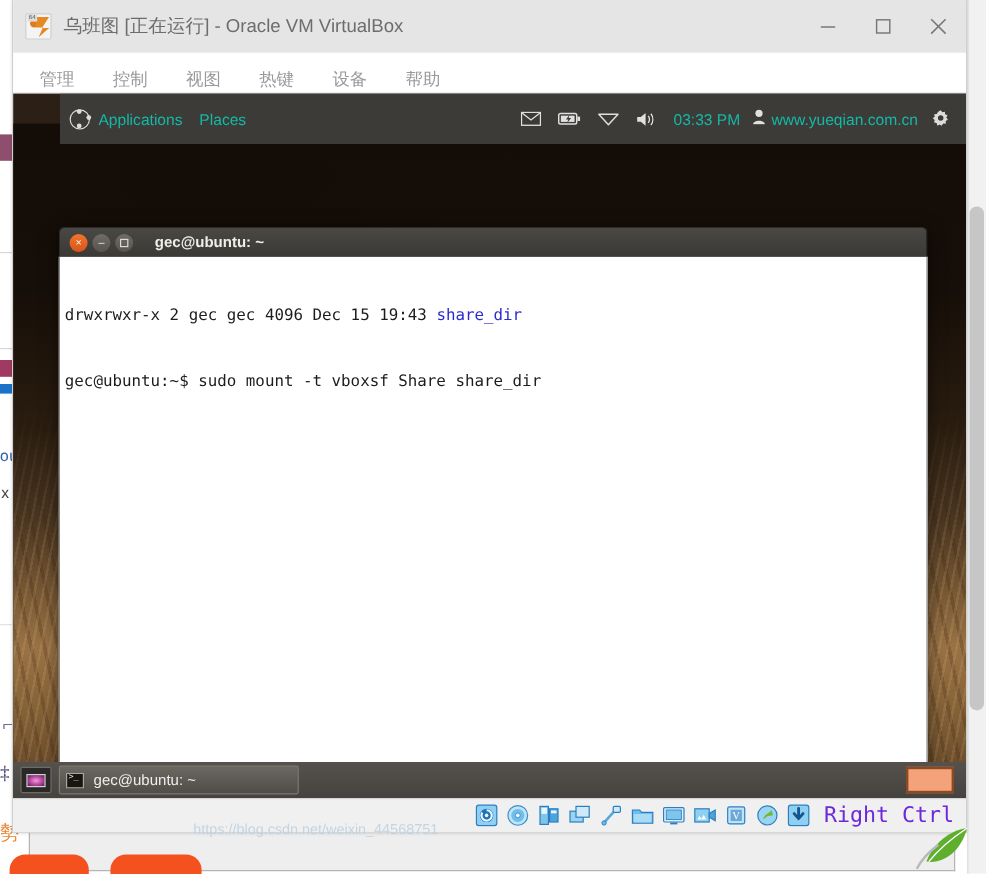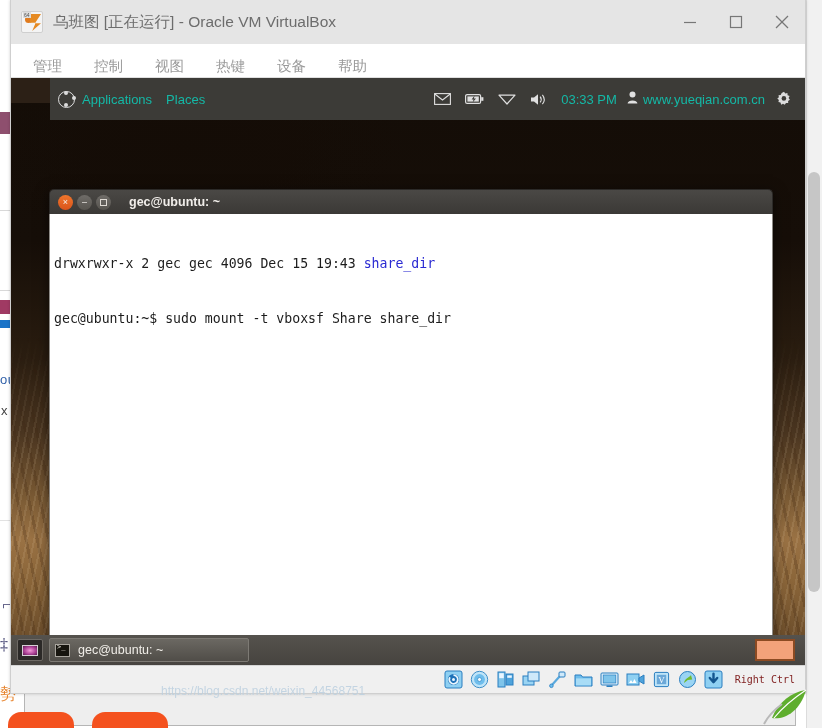--- a/index.html
+++ b/index.html
@@ -308,21 +308,21 @@
     display: flex; align-items: center; justify-content: flex-end;
     padding-right: 10px; position: relative;
   }
   .sb-icon {
     width: 22px; height: 20px; margin: 0 2px; flex: 0 0 auto;
     display: flex; align-items: center; justify-content: center;
     position: relative;
   }
   .sb-icon svg { display: block; }
   #sb-hostkey {
-    margin-left: 8px; font-size: 10px; color: #7f1d1d;
+    margin-left: 8px; font-size: 18px; color: #6d28d9;
     font-family: "DejaVu Sans Mono", "Liberation Mono", monospace;
     white-space: nowrap;
   }
   #sb-watermark {
     position: absolute; left: 150px; bottom: -5px;
     font-size: 12px; color: #bcd0e0; opacity: .85;
     font-family: "Liberation Sans", sans-serif;
     pointer-events: none; white-space: nowrap;
   }
 

